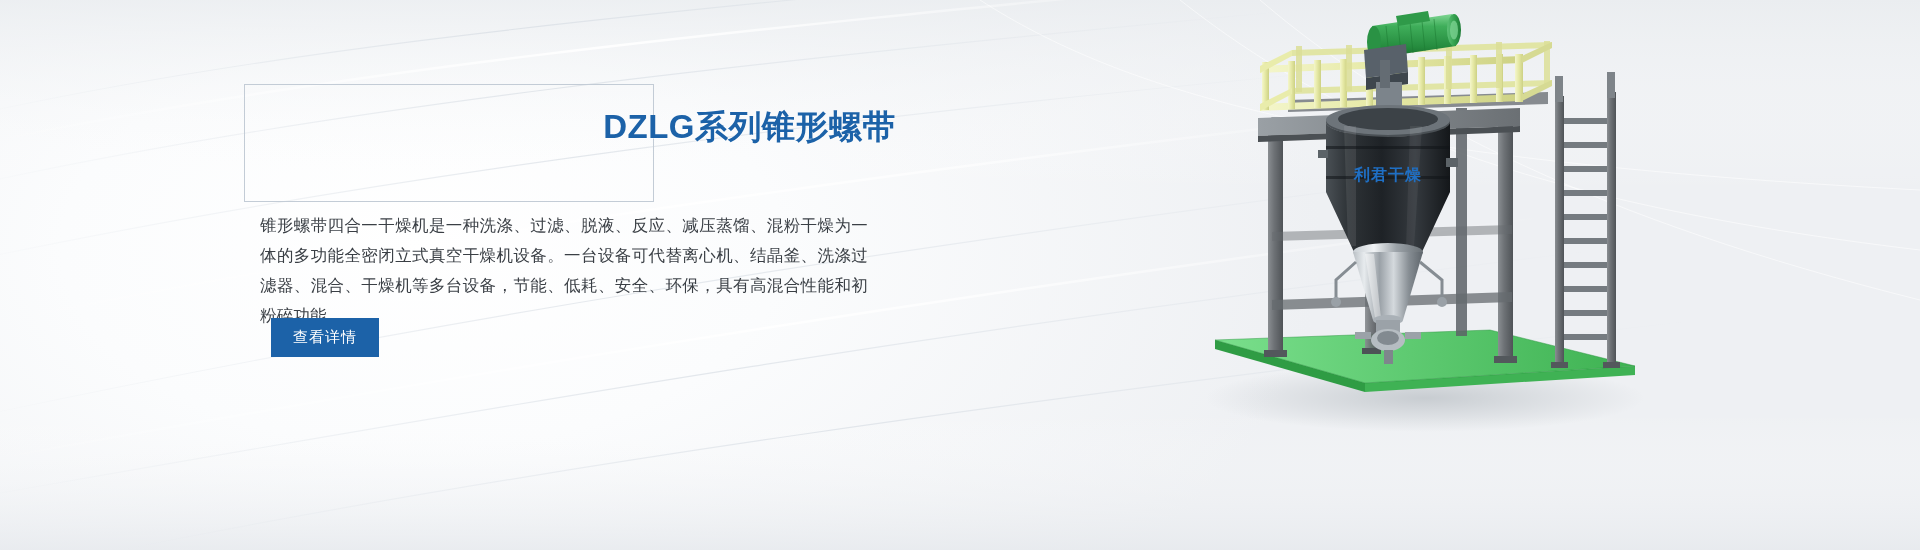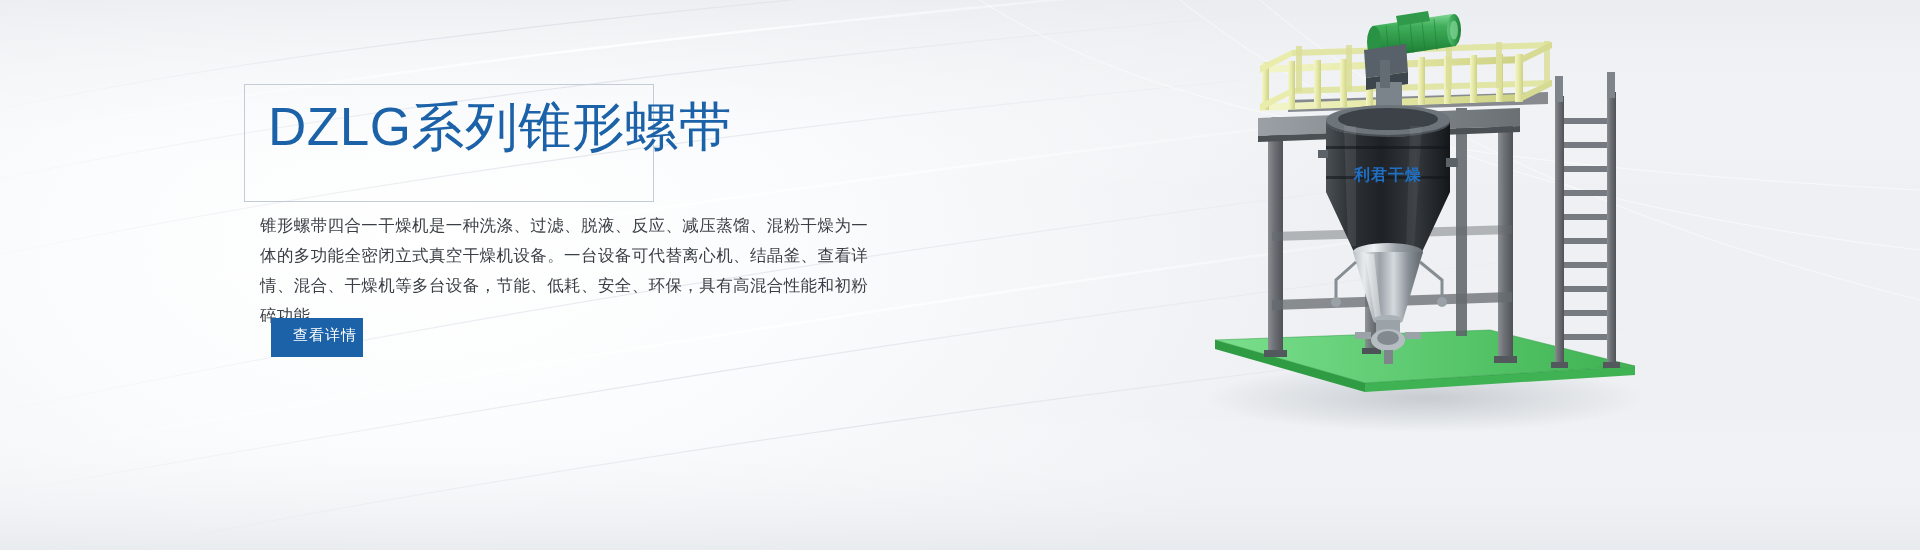--- a/index.html
+++ b/index.html
@@ -46,28 +46,29 @@
   .title-frame::after{
     content:"";
     position:absolute;
     right:-1px; top:34px; bottom:-1px;
     width:1px;
     background:linear-gradient(to bottom, rgba(195,204,214,0) 0%, rgba(195,204,214,0) 100%);
   }
 
   .headline {
     position: relative;
-    font-size: 53px;
+    font-size: 33px;
     line-height: 57px;
-    font-weight: 400;
+    font-weight: 700;
     color: #1c62a8;
     letter-spacing: 0.5px;
     white-space: nowrap;
     padding-top: 14px;
     text-shadow: 0 1px 0 rgba(255,255,255,0.5);
+    text-align: right;
   }
   .headline .l1 { display:block; padding-left: 12px; }
   .headline .l2 { display:block; padding-left: 12px; }
 
   .desc {
     position: absolute;
     top: 126px;
     left: 4px;
     width: 608px;
     font-size: 16.5px;
@@ -75,30 +76,30 @@
     color: #3a3f45;
     letter-spacing: 0.2px;
     text-align: justify;
   }
 
   .cta {
     position: absolute;
     top: 234px;
     left: 15px;
     display: inline-block;
-    padding: 9px 6px 10px 22px;
+    padding: 9px 22px 10px 22px;
     background: #1c62a8;
     color: #ffffff;
     font-size: 15px;
     line-height: 20px;
     letter-spacing: 1px;
     text-decoration: none;
     border: none;
     cursor: pointer;
-    font-family: Liberation Mono, monospace;
+    font-family: Liberation Serif, serif;
   }
 
   
   .machine {
     position: absolute;
     right: 0;
     top: 0;
     width: 760px;
     height: 442px;
   }
@@ -150,21 +151,21 @@
   </svg>
 
   <div class="content">
 
     <div class="title-frame"></div>
 
     <h1 class="headline">
       <span class="l1">DZLG系列锥形螺带</span>
     </h1>
 
-    <p class="desc">锥形螺带四合一干燥机是一种洗涤、过滤、脱液、反应、减压蒸馏、混粉干燥为一体的多功能全密闭立式真空干燥机设备。一台设备可代替离心机、结晶釜、查看详情、混合、干燥机等多台设备，节能、低耗、安全、环保，具有高混合性能和初粉碎功能。</p>
+    <p class="desc">锥形螺带四合一干燥机是一种洗涤、过滤、脱液、反应、减压蒸馏、混粉干燥为一体的多功能全密闭立式真空干燥机设备。一台设备可代替离心机、结晶釜、洗涤过滤器、混合、干燥机等多台设备，节能、低耗、安全、环保，具有高混合性能和初粉碎功能。</p>
 
     <a class="cta" href="#">查看详情</a>
   </div>
 
   <div class="machine">
     <svg width="760" height="550" viewBox="0 0 760 550">
       <defs>
         <linearGradient id="gMotor" x1="0" y1="0" x2="0" y2="1">
           <stop offset="0" stop-color="#7fd693"></stop>
           <stop offset="0.28" stop-color="#3fae5a"></stop>

